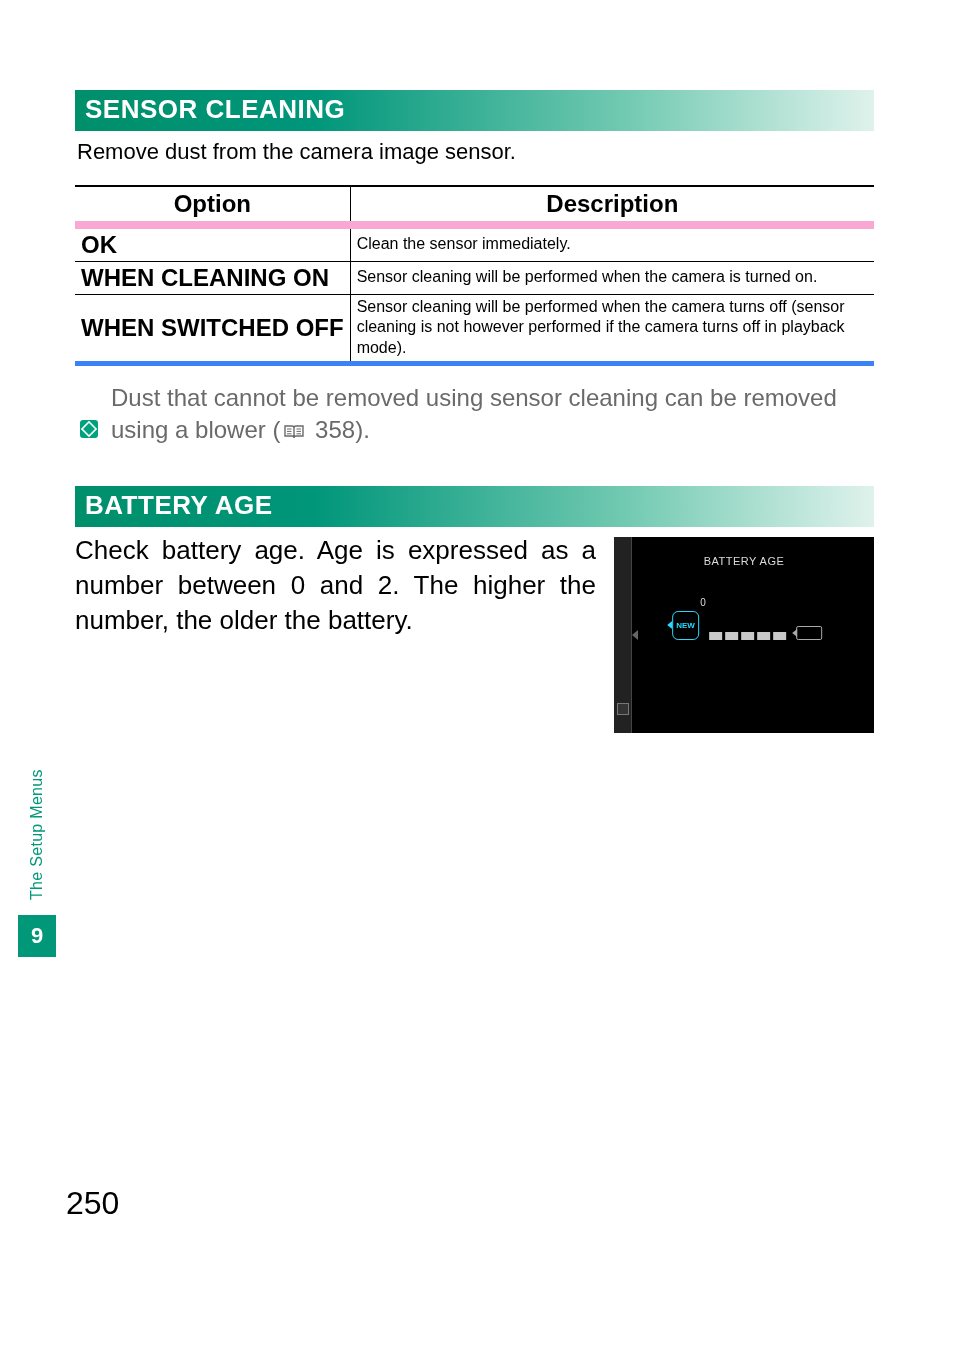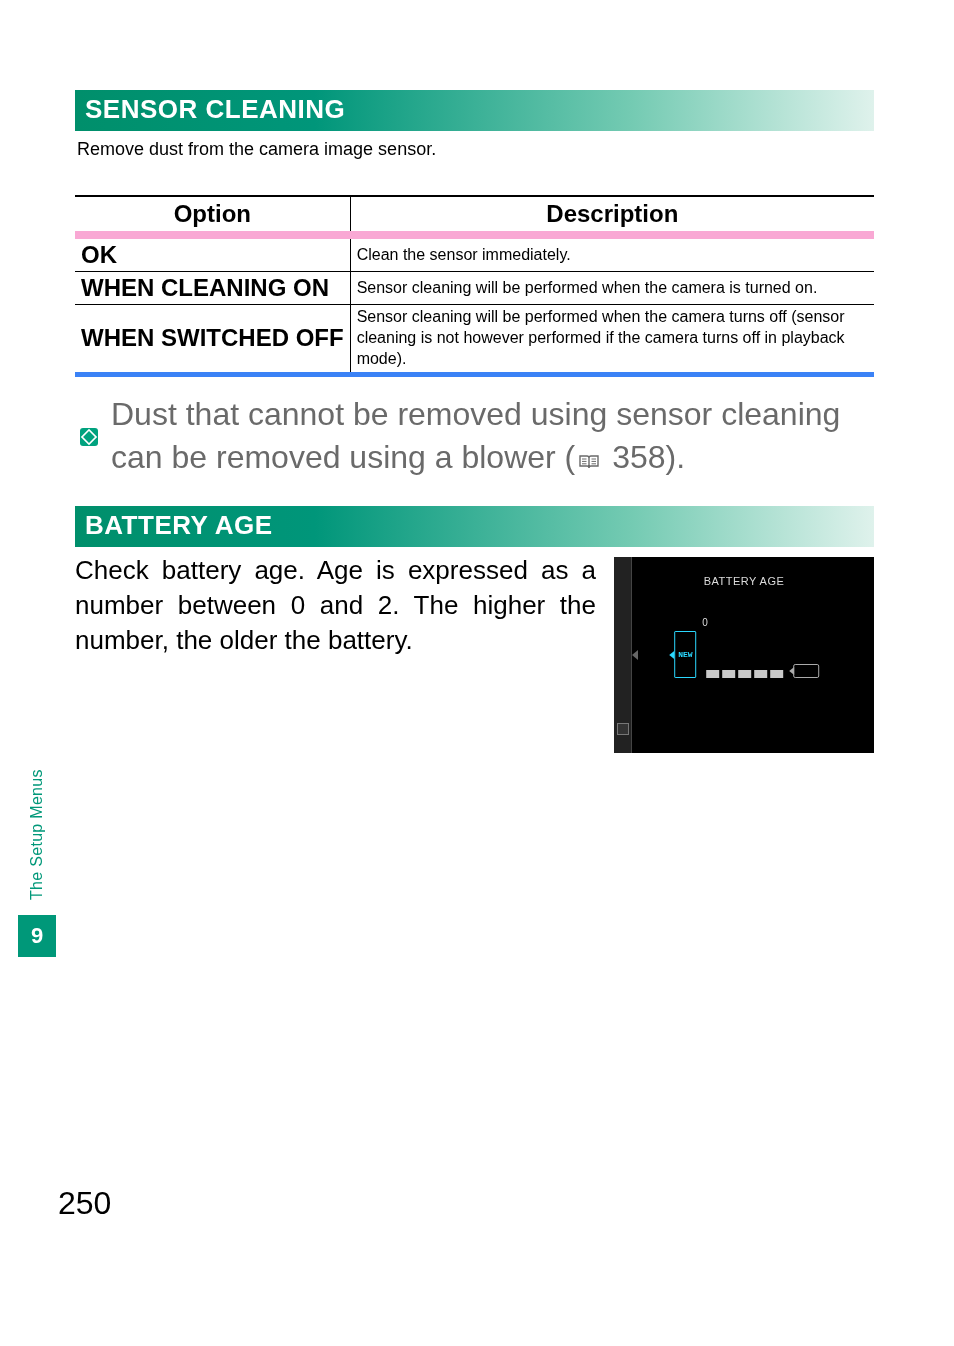--- a/index.html
+++ b/index.html
@@ -22,23 +22,23 @@
   .section-header {
     background: linear-gradient(to right, #008f6b 0%, #00967a 30%, #75cbb3 70%, #dff2ec 100%);
     color: #fff;
     font-weight: 700;
     font-size: 26px;
     padding: 4px 10px 6px 10px;
     letter-spacing: 0.5px;
     margin-bottom: 6px;
   }
   .intro {
-    font-size: 18px;
+    font-size: 22px;
     line-height: 1.35;
-    margin: 4px 2px 34px 2px;
+    margin: 4px 2px 18px 2px;
   }
   table.opts {
     width: 100%;
     border-collapse: collapse;
     font-size: 24px;
   }
   table.opts th {
     font-family: "Myriad Pro", "Arial Narrow", Arial, sans-serif;
     font-weight: 700;
     text-align: center;
@@ -58,35 +58,35 @@
     font-weight: 700;
     border-right: 1px solid #000;
     font-stretch: condensed;
     white-space: nowrap;
   }
   table.opts td.desc { font-size: 16px; line-height: 1.3; }
   td.desc.justify { text-align: justify; }
 
   .note {
     display: flex;
-    align-items: center;
+    align-items: flex-end;
     margin: 16px 2px 0 2px;
     color: #6a6a6a;
-    font-size: 32px;
+    font-size: 24px;
     line-height: 1.35;
   }
   .note .note-icon { flex: 0 0 auto; margin-right: 10px; margin-top: 2px; }
   .note .note-text { flex: 1 1 auto; }
   .page-ref-icon {
     display: inline-block;
     vertical-align: -3px;
     margin: 0 3px 0 3px;
   }
 
-  .section2 { margin-top: 24px; }
+  .section2 { margin-top: 36px; }
 
   .battery-row {
     display: flex;
     align-items: flex-start;
     gap: 18px;
   }
   .battery-text {
     flex: 1 1 auto;
     font-size: 26px;
     line-height: 1.35;
@@ -129,22 +129,22 @@
     font-size: 11px;
     letter-spacing: 0.5px;
   }
   .gauge {
     position: absolute; left: 50%; top: 74px; transform: translateX(-48%);
     display: flex; align-items: flex-end; gap: 10px;
   }
   .gauge .newbadge {
     color: #2bd8ff; border: 1px solid #2bd8ff;
     font-size: 8px; font-weight: 700;
-    padding: 18px 3px; border-radius: 1px;
-    font-family: Liberation Mono, monospace;
+    padding: 9px 3px; border-radius: 6px;
+    font-family: Liberation Sans, sans-serif;
     position: relative;
   }
   .gauge .newbadge::before {
     content: ""; position: absolute; left: -6px; top: 50%; transform: translateY(-50%);
     width: 0; height: 0;
     border-top: 4px solid transparent;
     border-bottom: 4px solid transparent;
     border-right: 5px solid #2bd8ff;
   }
   .gauge .segs { display: flex; align-items: flex-end; gap: 3px; }
@@ -190,21 +190,21 @@
     color: #fff;
     font-weight: 700;
     font-size: 22px;
     text-align: center;
     width: 38px;
     line-height: 42px;
   }
 
   .pagenum {
     position: absolute;
-    left: 58px;
+    left: 66px;
     bottom: 52px;
     font-size: 32px;
   }
 </style>
 </head>
 <body>
 
 <div class="page">
 
   <div class="section-header">

